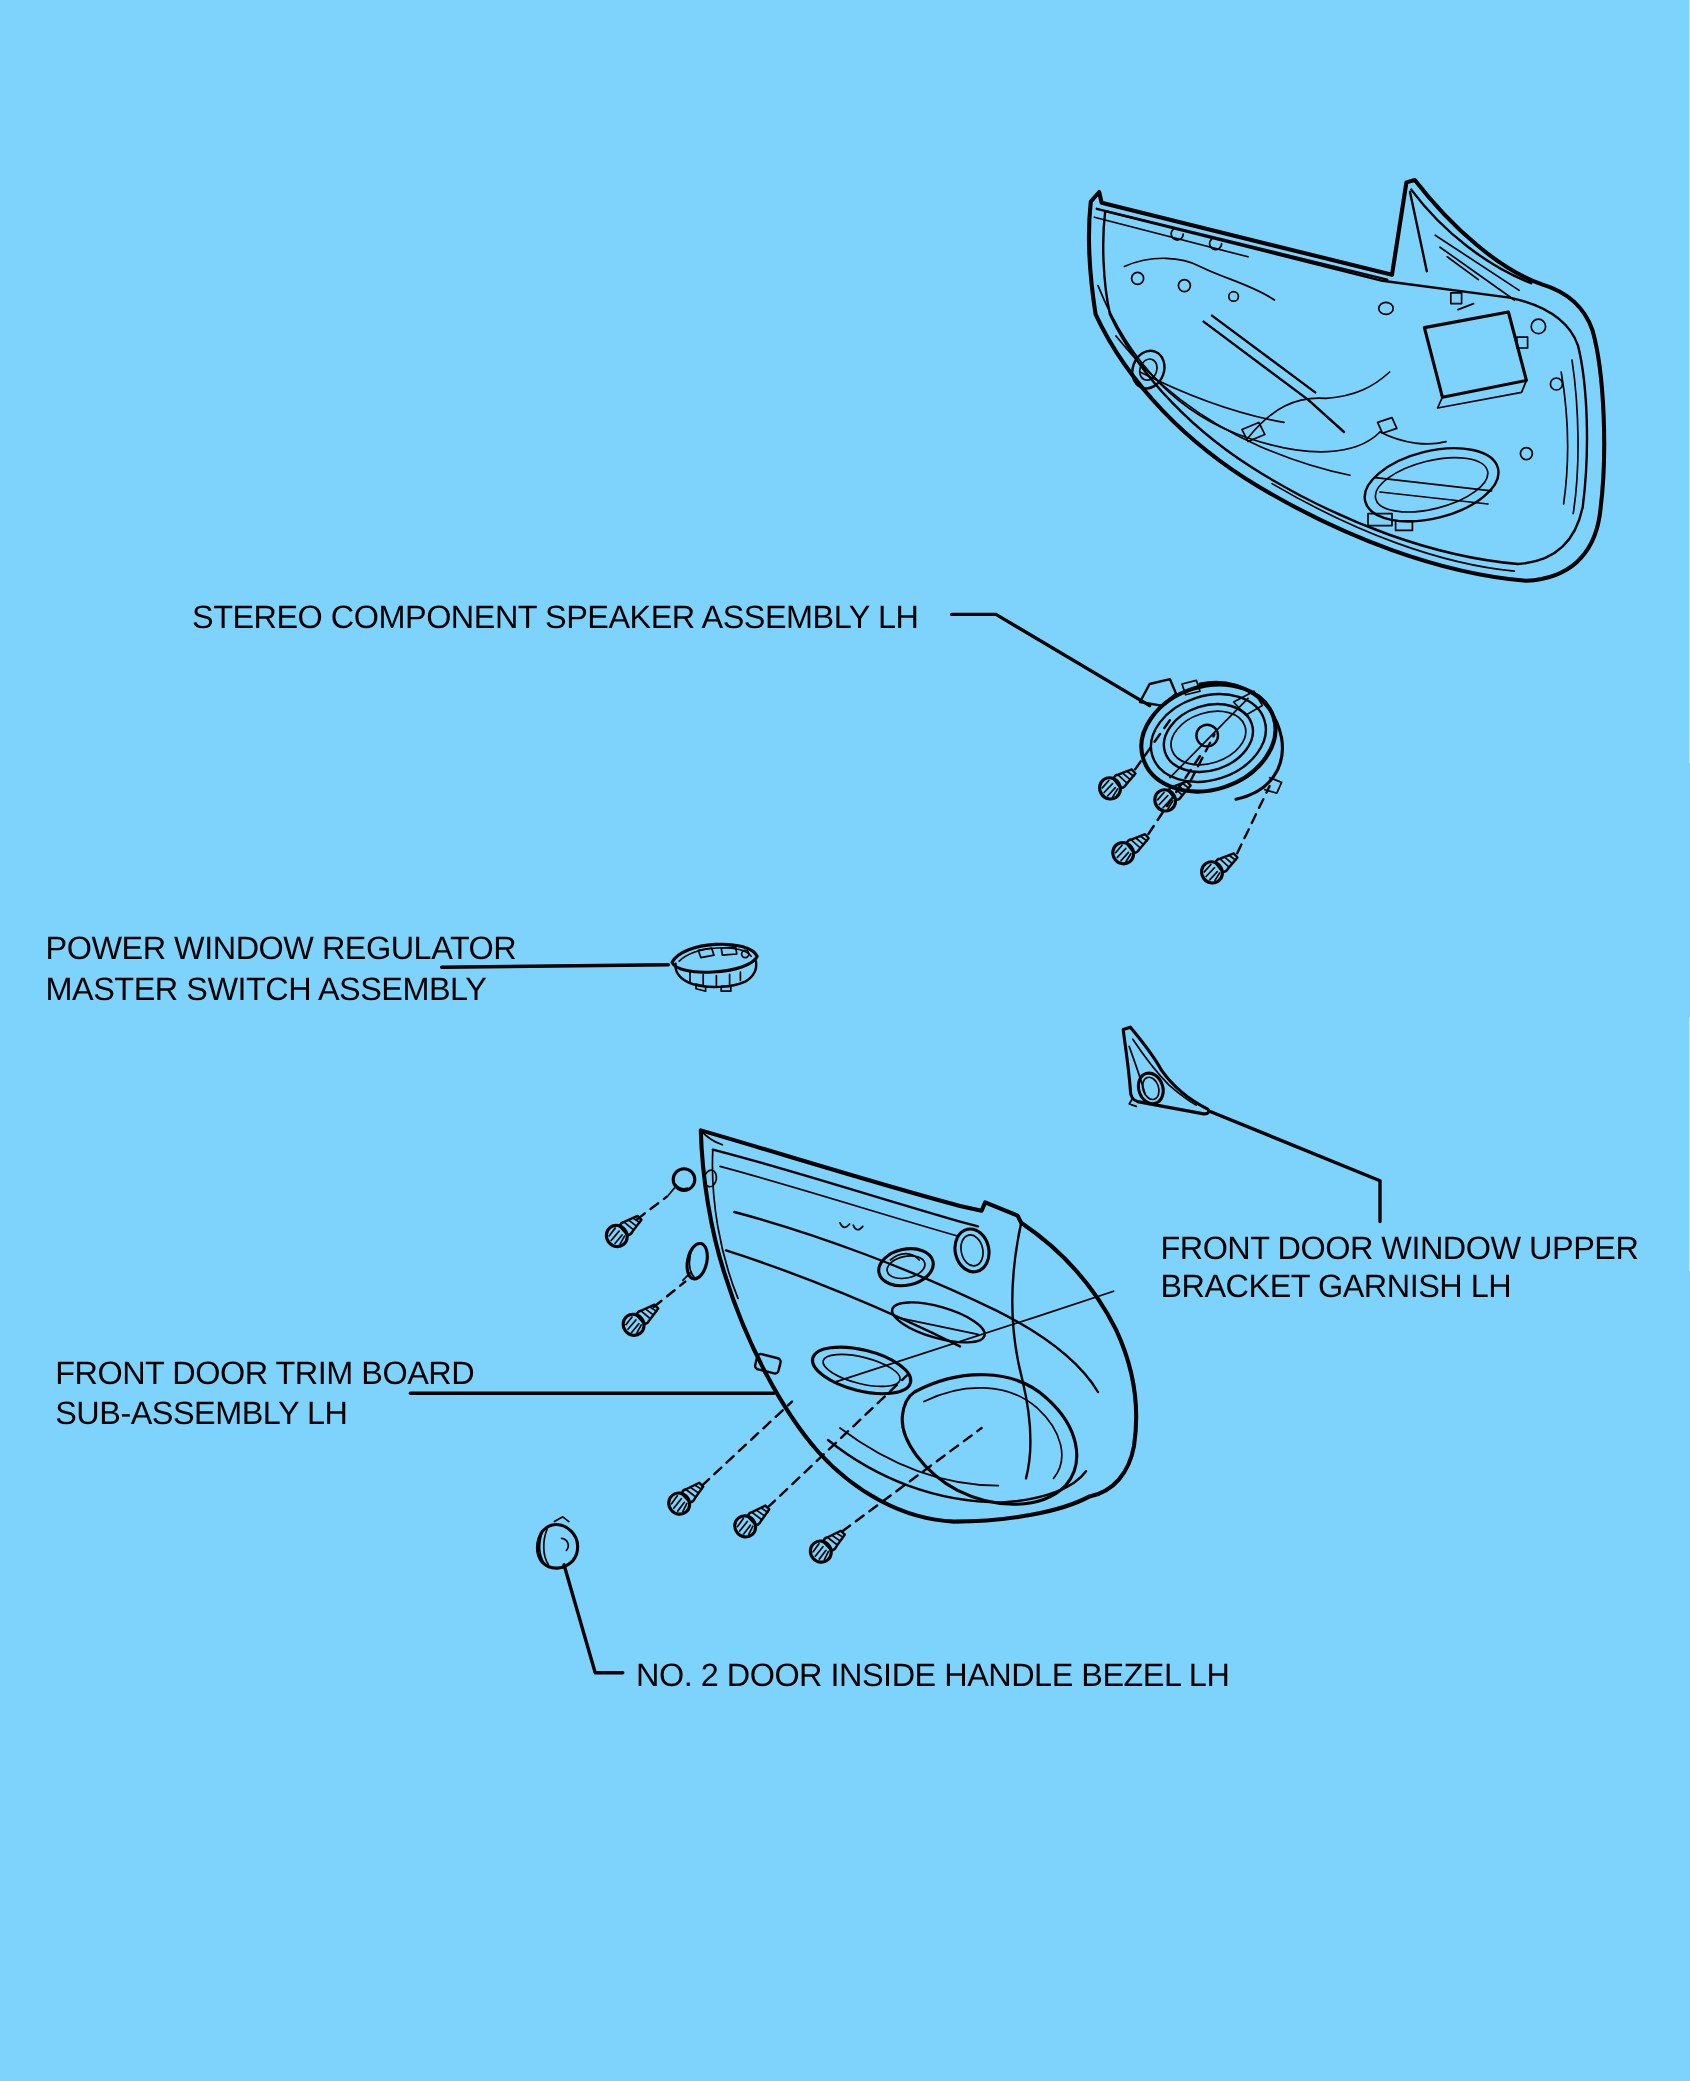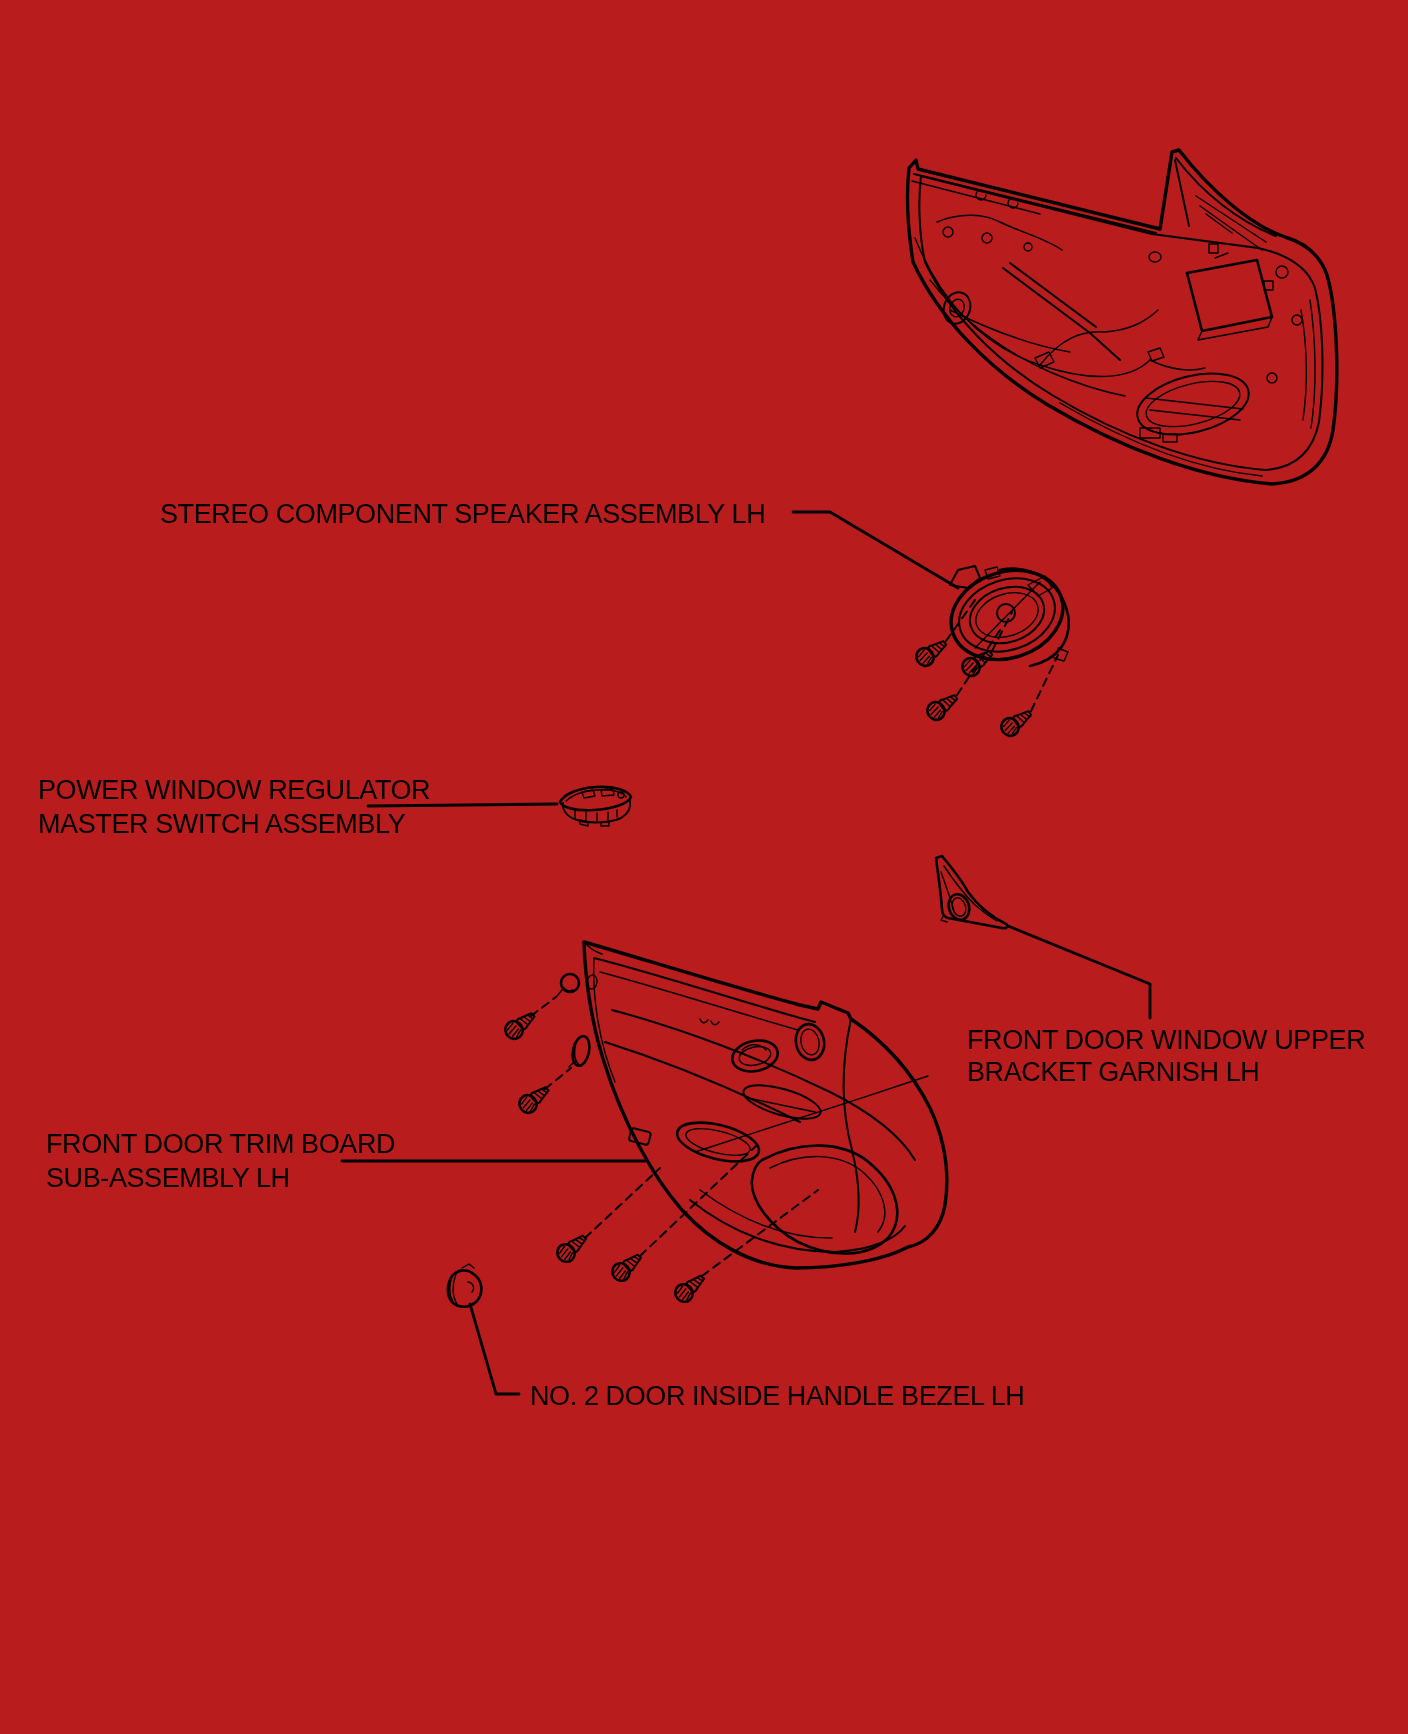--- a/index.html
+++ b/index.html
@@ -1,16 +1,16 @@
 <!DOCTYPE html>
 <html><head>
 <meta charset="utf-8">
 <style>
   html,body{margin:0;padding:0;background:#ffffff;}
-  #stage{position:relative;width:1408px;height:1734px;background:#b91c1c;overflow:hidden;}
+  #stage{position:relative;width:1408px;height:1734px;background:#7dd3fc;overflow:hidden;}
   svg{display:block;}
   .ln{fill:none;stroke:#000;stroke-width:2.6;stroke-linecap:round;stroke-linejoin:round;}
   .ln-th{fill:none;stroke:#000;stroke-width:3.4;stroke-linecap:round;stroke-linejoin:round;}
   .ln-md{fill:none;stroke:#000;stroke-width:2;stroke-linecap:round;stroke-linejoin:round;}
   .ln-fi{fill:none;stroke:#000;stroke-width:1.4;stroke-linecap:round;stroke-linejoin:round;}
   .leader{fill:none;stroke:#000;stroke-width:2.8;stroke-linecap:round;stroke-linejoin:round;}
   .dash{fill:none;stroke:#000;stroke-width:2;stroke-dasharray:8 6;stroke-linecap:round;}
   .lbl{font-family:"Liberation Sans",sans-serif;font-size:27px;letter-spacing:-0.4px;fill:#000;}
 </style>
 </head>

